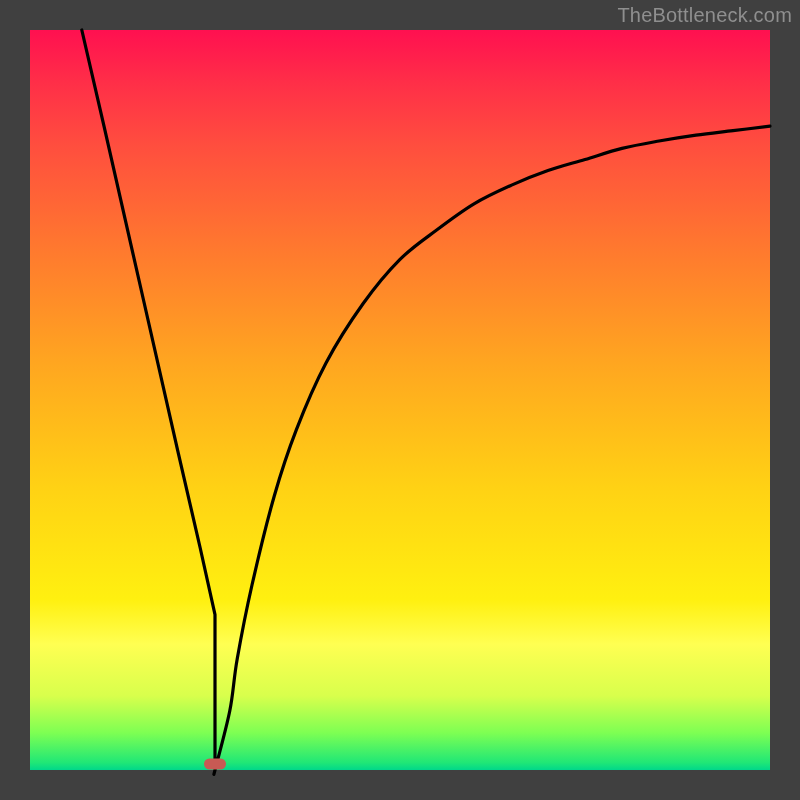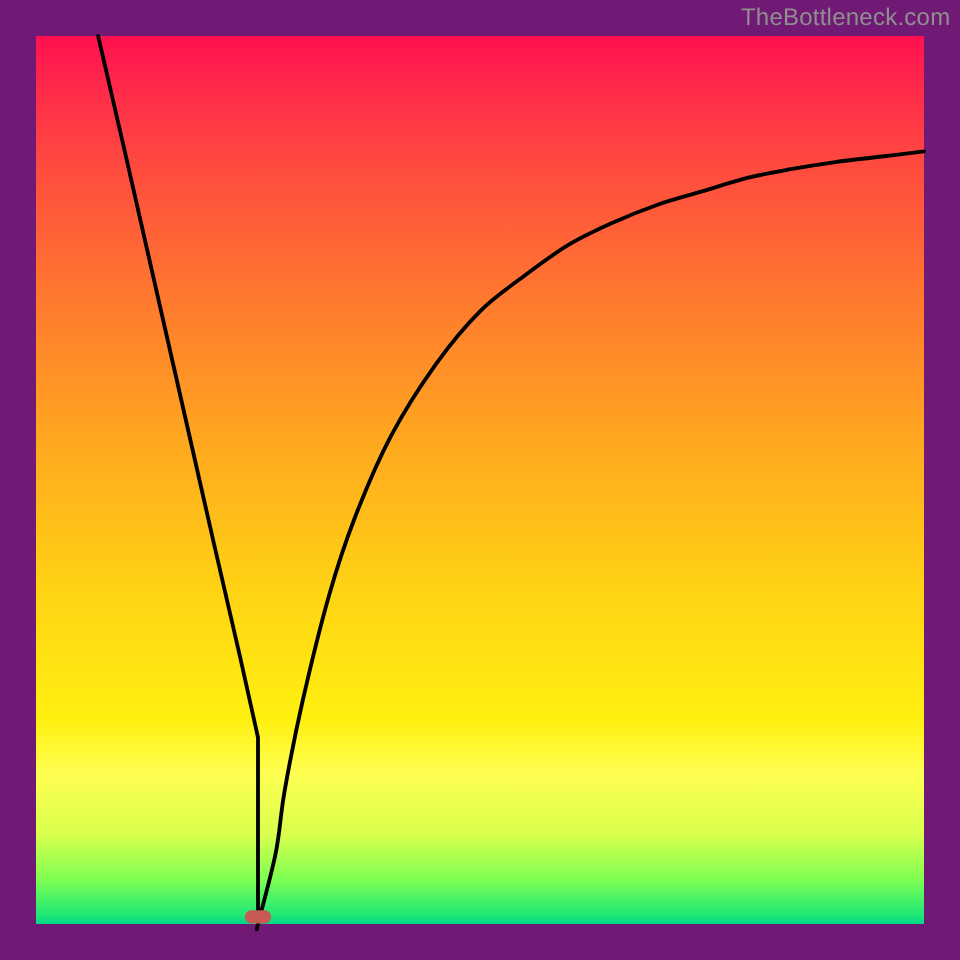--- a/index.html
+++ b/index.html
@@ -8,21 +8,21 @@
     width: 800px;
     height: 800px;
     overflow: hidden;
     background: #000;
     font-family: Arial, Helvetica, sans-serif;
   }
   .frame {
     position: relative;
     width: 800px;
     height: 800px;
-    background: #701a75;
+    background: #404040;
   }
   .plot {
     position: absolute;
     left: 30px;
     top: 30px;
     width: 740px;
     height: 740px;
     
     background: linear-gradient(
       to bottom,

